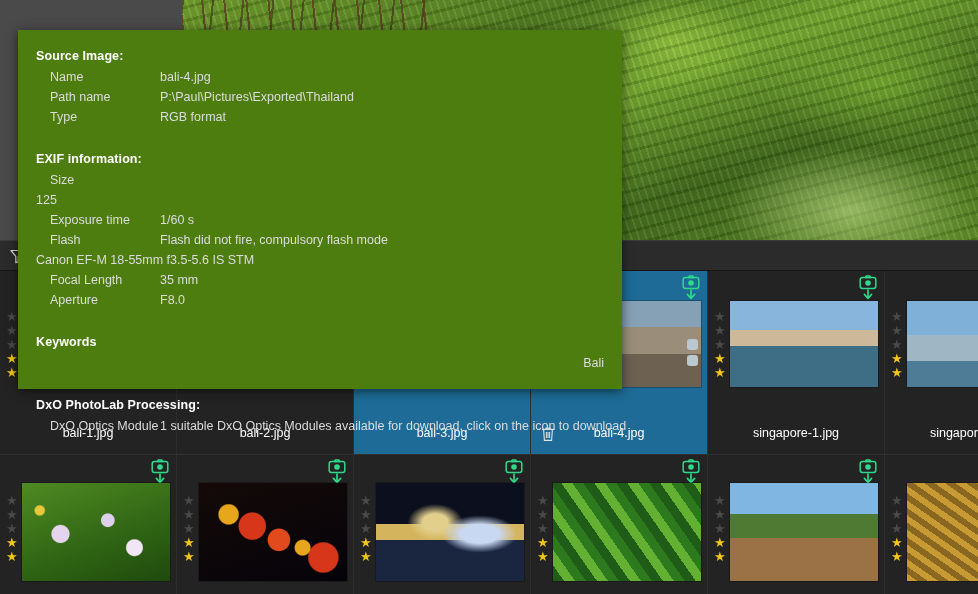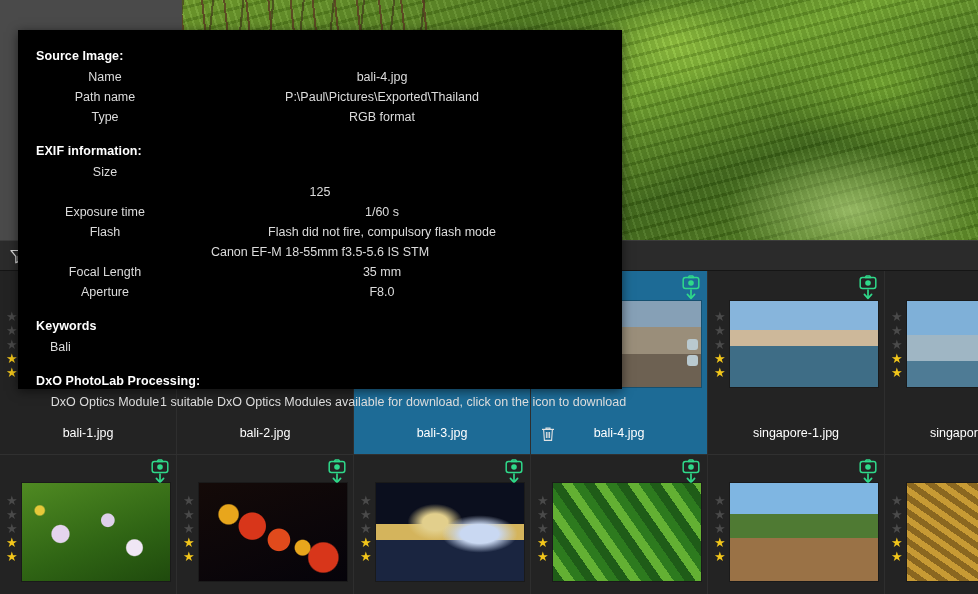--- a/index.html
+++ b/index.html
@@ -52,37 +52,37 @@
       repeating-linear-gradient(96deg, rgba(60,44,24,.6) 0 2px, transparent 2px 30px);
   }
   .rice-bright {
     position: absolute; right: 0; bottom: 0; width: 320px; height: 150px;
     background: radial-gradient(ellipse 180px 90px at 60% 80%, rgba(205,235,150,.55), transparent 70%);
   }
 
   
   .tooltip {
     position: absolute; left: 18px; top: 30px; width: 604px; height: 359px;
-    background: #000000;
+    background: #4d7c0f;
     color: #e8e8e8;
     padding: 16px 18px 14px 18px;
     font-size: 12.5px;
     line-height: 20px;
     box-shadow: 0 2px 10px rgba(0,0,0,.55);
     z-index: 40;
   }
   .tt-section {
     font-weight: bold; color: #ffffff; font-size: 12.5px;
     margin: 0 0 1px 0; letter-spacing: .1px;
   }
-  .tt-section.spaced { margin-top: 14px; }
-  .tt-row { display: flex; line-height: 20px; text-align: center; }
+  .tt-section.spaced { margin-top: 22px; }
+  .tt-row { display: flex; line-height: 20px; }
   .tt-row .k { width: 124px; flex: 0 0 124px; color: #dcdcdc; padding-left: 14px; }
   .tt-row .v { color: #dcdcdc; flex: 1; white-space: nowrap; }
-  .tt-plain { padding-left: 14px; color: #dcdcdc; line-height: 20px; }
+  .tt-plain { padding-left: 14px; color: #dcdcdc; line-height: 20px; text-align: right; }
 
   
   .strip-bar {
     position: absolute; left: 0; top: 240px; width: 978px; height: 31px;
     background: #2b2b2b;
     border-top: 1px solid #3c3c3c;
     border-bottom: 1px solid #151515;
     z-index: 10;
   }
   .filter-btn {

